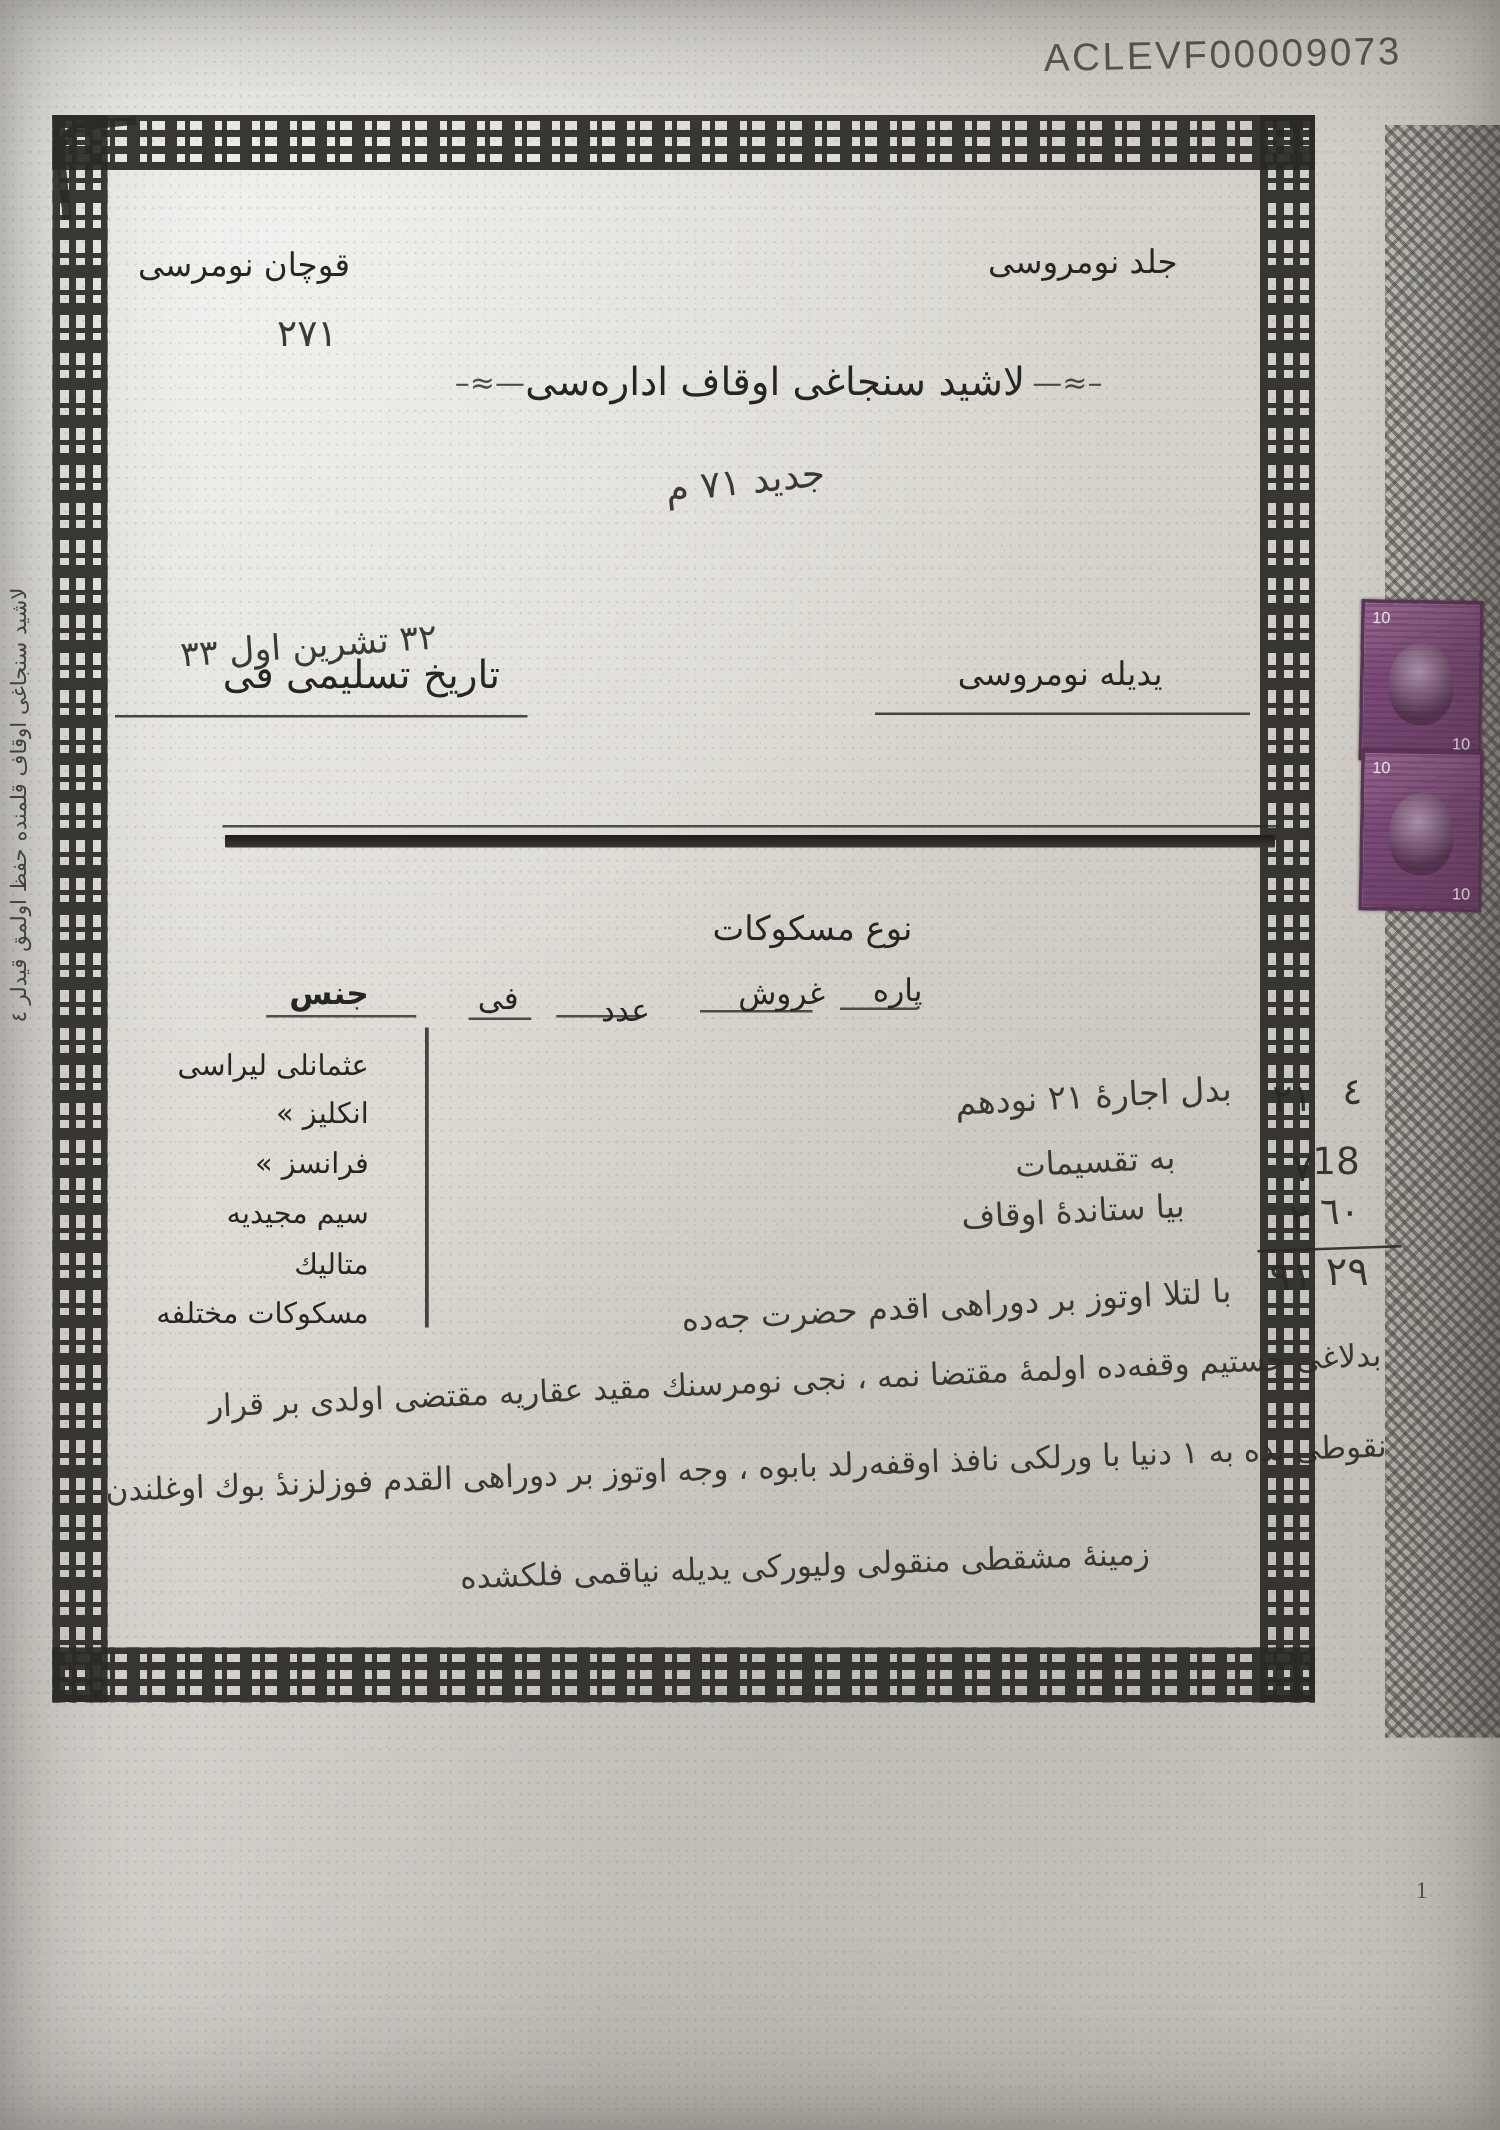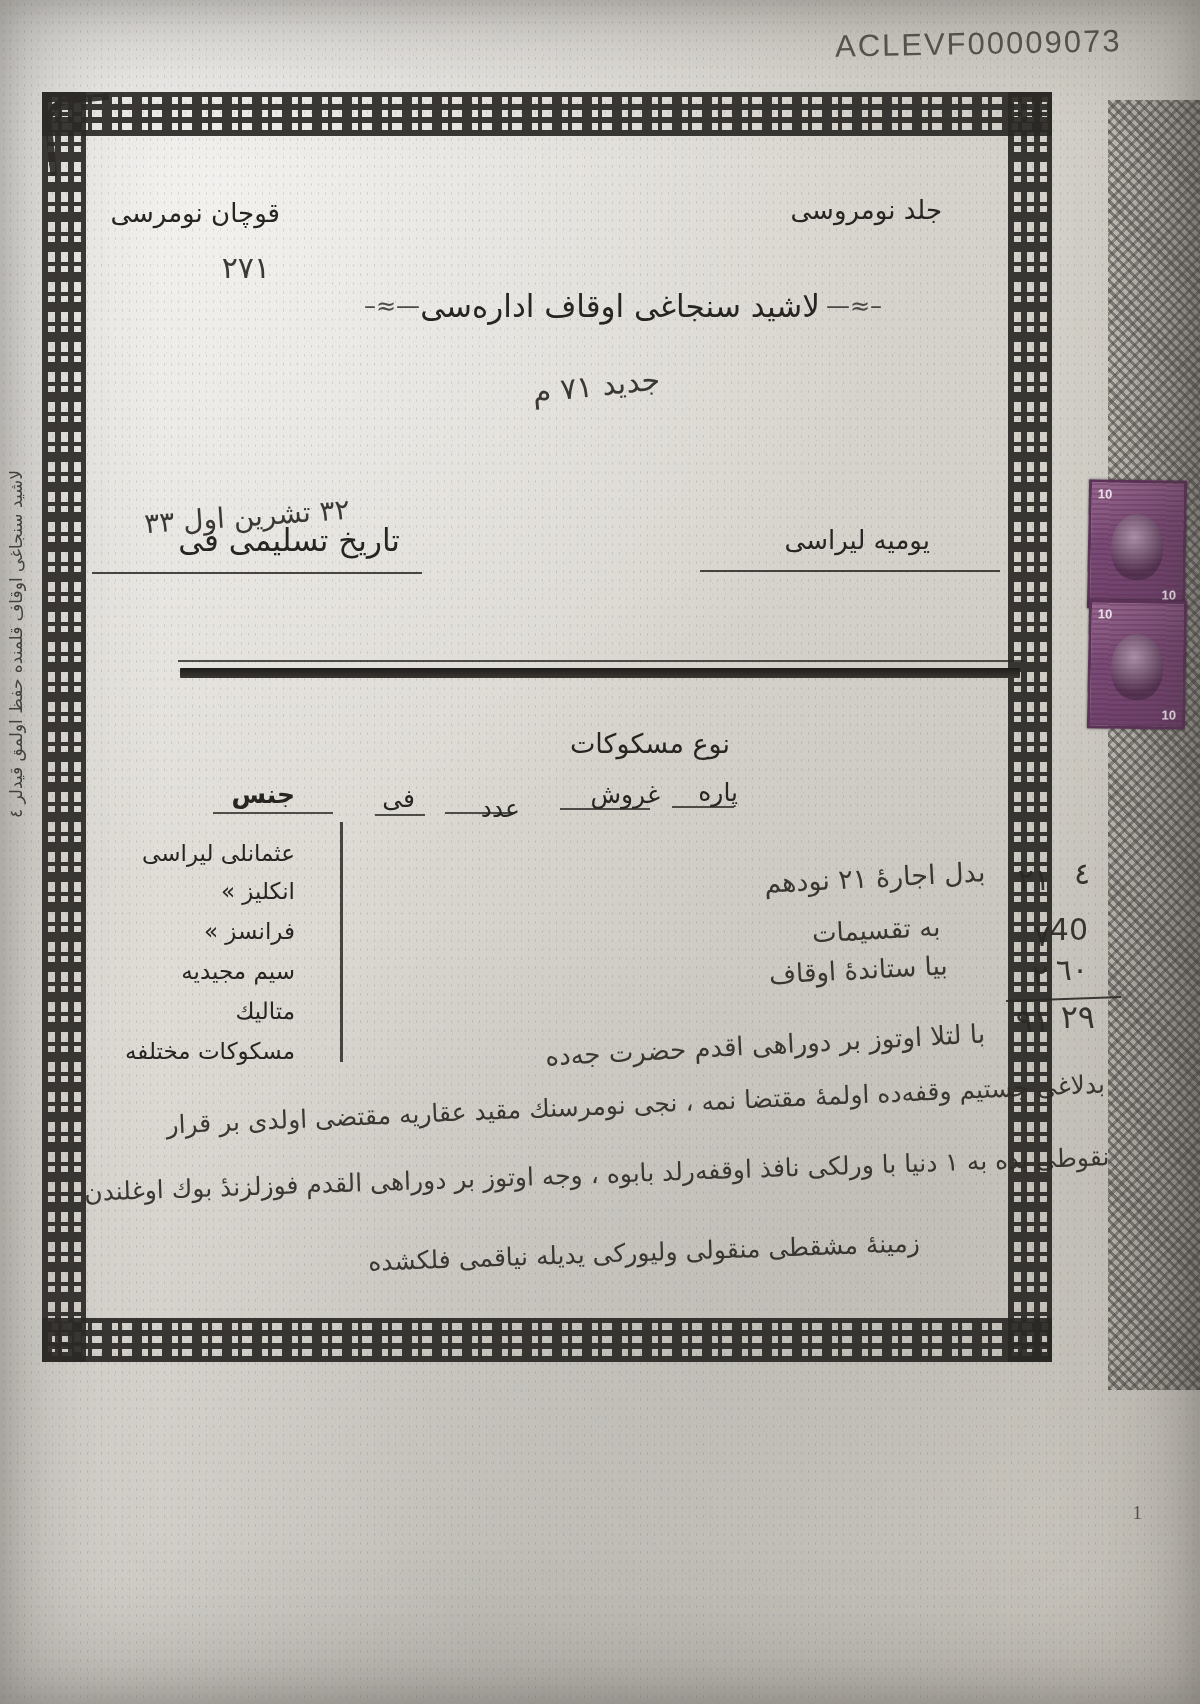--- a/index.html
+++ b/index.html
@@ -140,21 +140,21 @@
       repeating-linear-gradient(0deg, rgba(90,40,80,.30) 0 2px, rgba(255,255,255,0) 2px 5px),
       linear-gradient(160deg, #9a6a92 0%, #7d4d79 40%, #6d3f6a 100%);
     border: 3px solid #5d3359;
     box-shadow: 0 0 3px rgba(0,0,0,.5);
   }
   .stamp .s-num {
     position: absolute;
     font-family: "Liberation Sans", sans-serif;
     font-size: 13px;
     color: #f0e6ee;
-    font-weight: bold;
+    font-weight: normal;
   }
   .stamp .s-num.tl { left: 6px; top: 4px; }
   .stamp .s-num.br { right: 6px; bottom: 4px; }
   .stamp .s-portrait {
     position: absolute;
     left: 50%; top: 52%;
     transform: translate(-50%,-50%);
     width: 52px; height: 66px;
     border-radius: 50% 50% 45% 45%;
     background: radial-gradient(circle at 45% 35%, rgba(255,255,255,.42), rgba(0,0,0,.25) 70%);
@@ -285,21 +285,21 @@
 
   <div class="ar" style="right:920px; top:198px; font-size:26px;">قوچان نومرسی</div>
   <div class="ar hand" style="right:930px; top:250px; font-size:30px;">١٧٢</div>
 
   <div class="ar" style="right:380px; top:288px; font-size:31px;">لاشید سنجاغی اوقاف اداره‌سی</div>
   <div class="ar ink-light" style="right:780px; top:292px; font-size:24px;">—≈–</div>
   <div class="ar ink-light" style="right:318px; top:292px; font-size:24px;">–≈—</div>
 
   <div class="ar hand" style="right:540px; top:368px; font-size:30px; transform:rotate(-6deg);">جدید ١٧ م</div>
 
-  <div class="ar" style="right:270px; top:525px; font-size:26px;">یومیه لیراسی</div>
+  <div class="ar" style="right:270px; top:525px; font-size:26px;">یدیله نومروسی</div>
   <div class="field-rule" style="left:700px; top:570px; width:300px;"></div>
 
   <div class="ar" style="right:800px; top:522px; font-size:31px;">تاریخ تسلیمی فی</div>
   <div class="ar hand" style="right:850px; top:500px; font-size:28px; transform:rotate(-4deg);">٢٣ تشرین اول ٣٣</div>
   <div class="field-rule" style="left:92px; top:572px; width:330px;"></div>
 
   <div class="thin-rule" style="left:178px; top:660px; width:845px;"></div>
   <div class="heavy-rule" style="left:180px; top:668px; width:840px;"></div>
 
   <div class="ar" style="right:470px; top:728px; font-size:27px;">نوع مسکوکات</div>
@@ -323,21 +323,21 @@
   <div class="ar" style="right:905px; top:958px; font-size:23px;">سیم مجیدیه</div>
   <div class="ar" style="right:905px; top:998px; font-size:23px;font-family:Liberation Serif, serif;">متالیك</div>
   <div class="ar" style="right:905px; top:1038px; font-size:23px;">مسکوکات مختلفه</div>
 
   <div class="ar hand" style="right:215px; top:862px; font-size:27px; transform:rotate(-3deg);">بدل اجارهٔ ١٢ نودهم</div>
   <div class="num hand" style="right:150px; top:862px; font-size:30px;">٢١</div>
   <div class="num hand" style="right:110px; top:856px; font-size:30px;">٤</div>
 
   <div class="ar hand" style="right:260px; top:915px; font-size:26px; transform:rotate(-3deg);">به تقسیمات</div>
   <div class="num hand" style="right:150px; top:918px; font-size:30px;">٧</div>
-  <div class="num hand" style="right:112px; top:912px; font-size:30px;">40</div>
+  <div class="num hand" style="right:112px; top:912px; font-size:30px;">18</div>
 
   <div class="ar hand" style="right:252px; top:955px; font-size:26px; transform:rotate(-3deg);">بیا ستاندهٔ اوقاف</div>
   <div class="num hand" style="right:152px; top:958px; font-size:30px;">٢</div>
   <div class="num hand" style="right:112px; top:952px; font-size:30px;">٦٠</div>
 
   <div class="strike" style="left:1006px; top:998px; width:115px; transform:rotate(-2deg);"></div>
   <div class="num hand" style="right:150px; top:1002px; font-size:32px;">٩١</div>
   <div class="num hand" style="right:105px; top:998px; font-size:32px;">٢٩</div>
 
   <div class="ar hand" style="right:215px; top:1030px; font-size:26px; transform:rotate(-3deg);">با لتلا اوتوز بر دوراهی اقدم حضرت جه‌ده</div>

